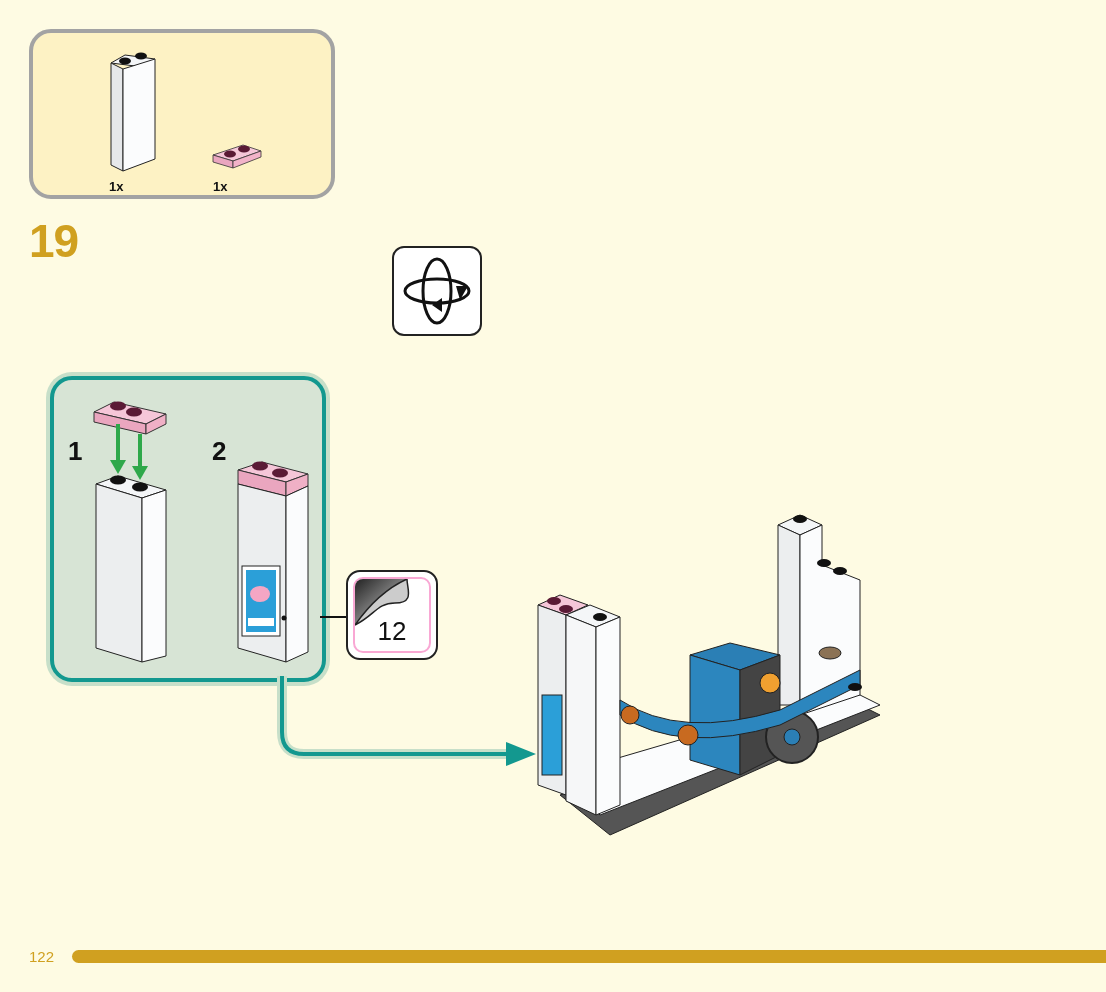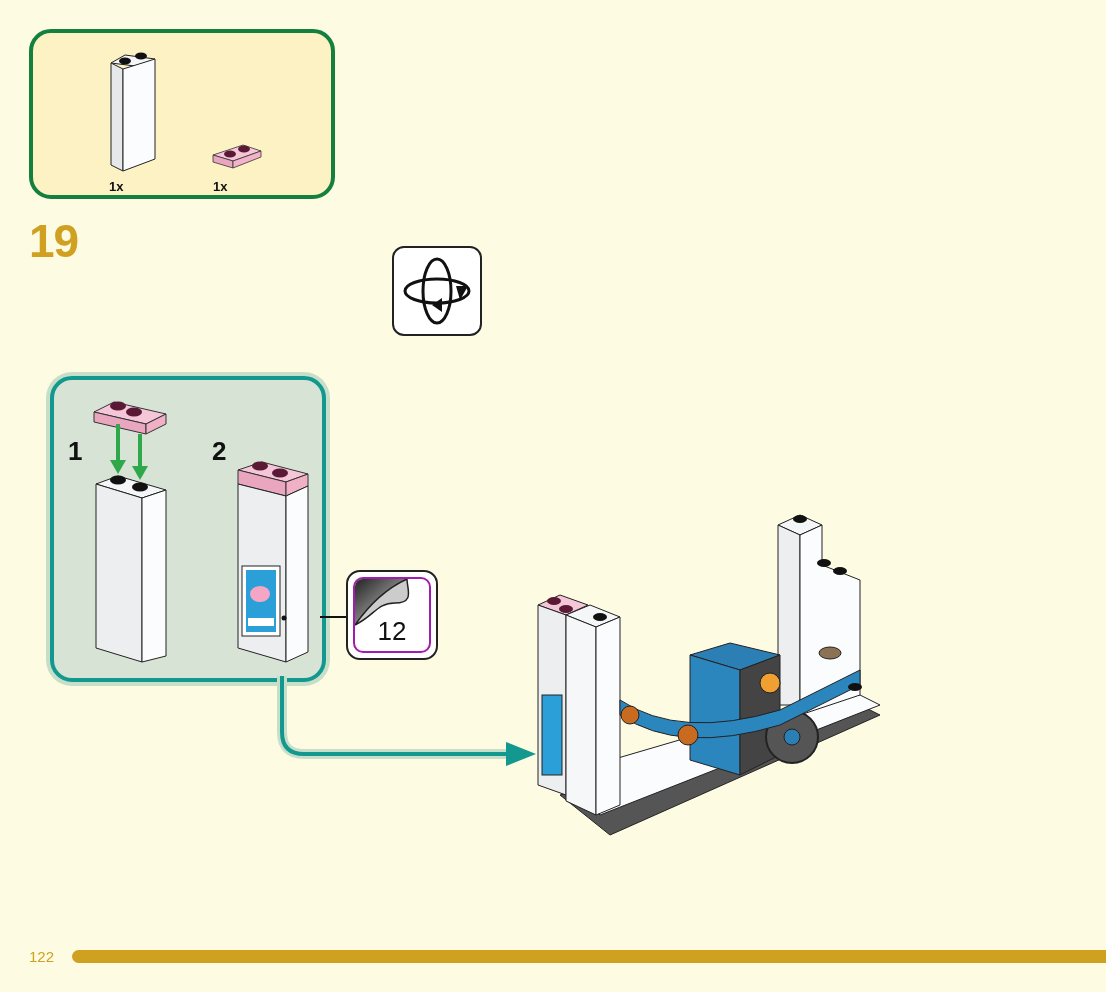--- a/index.html
+++ b/index.html
@@ -1,25 +1,25 @@
 <!DOCTYPE html>
 <html><head>
 <meta charset="utf-8">
 <style>
   html,body{margin:0;padding:0;}
   body{width:1106px;height:992px;background:#fefbe3;position:relative;overflow:hidden;font-family:"Liberation Sans",sans-serif;}
   .abs{position:absolute;}
-  #parts-box{left:29px;top:29px;width:306px;height:170px;border:4px solid #15803d;border-radius:22px;background:#fdf2c4;box-sizing:border-box;}
+  #parts-box{left:29px;top:29px;width:306px;height:170px;border:4px solid #a3a3a3;border-radius:22px;background:#fdf2c4;box-sizing:border-box;}
   .qty{font-weight:bold;font-size:13px;color:#111;}
   #step-number{left:29px;top:214px;font-size:46px;font-weight:bold;color:#d0a020;letter-spacing:-1px;}
   #rotate-icon-box{left:392px;top:246px;width:90px;height:90px;border:2px solid #222;border-radius:12px;background:#fff;box-sizing:border-box;}
   #substep-box{left:50px;top:376px;width:276px;height:306px;border:4px solid #13988f;border-radius:22px;background:#d7e4d5;box-sizing:border-box;box-shadow:0 0 0 4px #c7dfc9;}
   .substep-num{font-weight:bold;font-size:26px;color:#111;}
   #sticker-box{left:346px;top:570px;width:92px;height:90px;border:2px solid #222;border-radius:14px;background:#fff;box-sizing:border-box;}
-  #sticker-inner{left:5px;top:5px;width:78px;height:76px;border:2px solid #a21caf;border-radius:10px;box-sizing:border-box;overflow:hidden;}
+  #sticker-inner{left:5px;top:5px;width:78px;height:76px;border:2px solid #f9a8d4;border-radius:10px;box-sizing:border-box;overflow:hidden;}
   #sticker-num{position:absolute;left:0;right:0;bottom:4px;text-align:center;font-size:26px;color:#111;}
   #page-number{left:29px;top:948px;font-size:15px;font-weight:normal;color:#d0a020;}
   #page-bar{left:72px;top:950px;width:1040px;height:13px;background:#d0a020;border-radius:7px 0 0 7px;}
 </style>
 </head>
 <body>
 
 <div id="parts-box" class="abs">
   <svg class="abs" style="left:70px;top:8px" width="60" height="135">
     <polygon points="8,22 22,14 52,18 40,26" fill="#f4f6f8" stroke="#222" stroke-width="1"></polygon>

